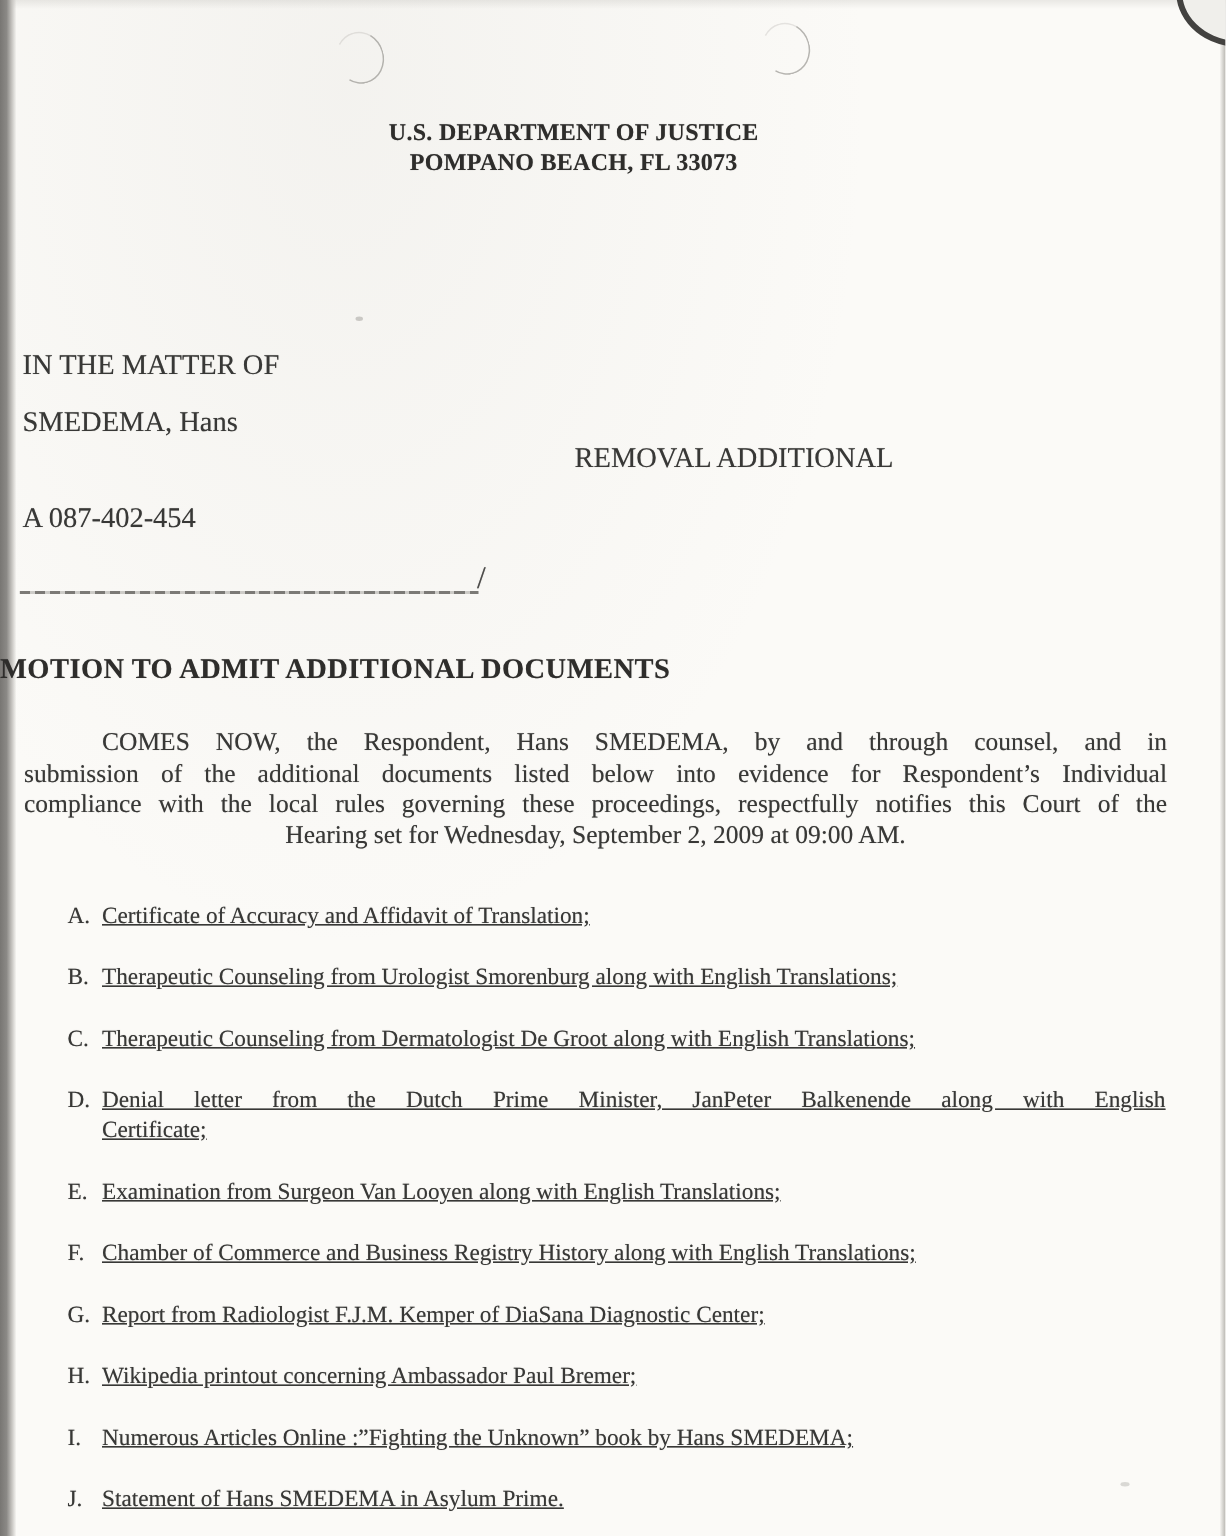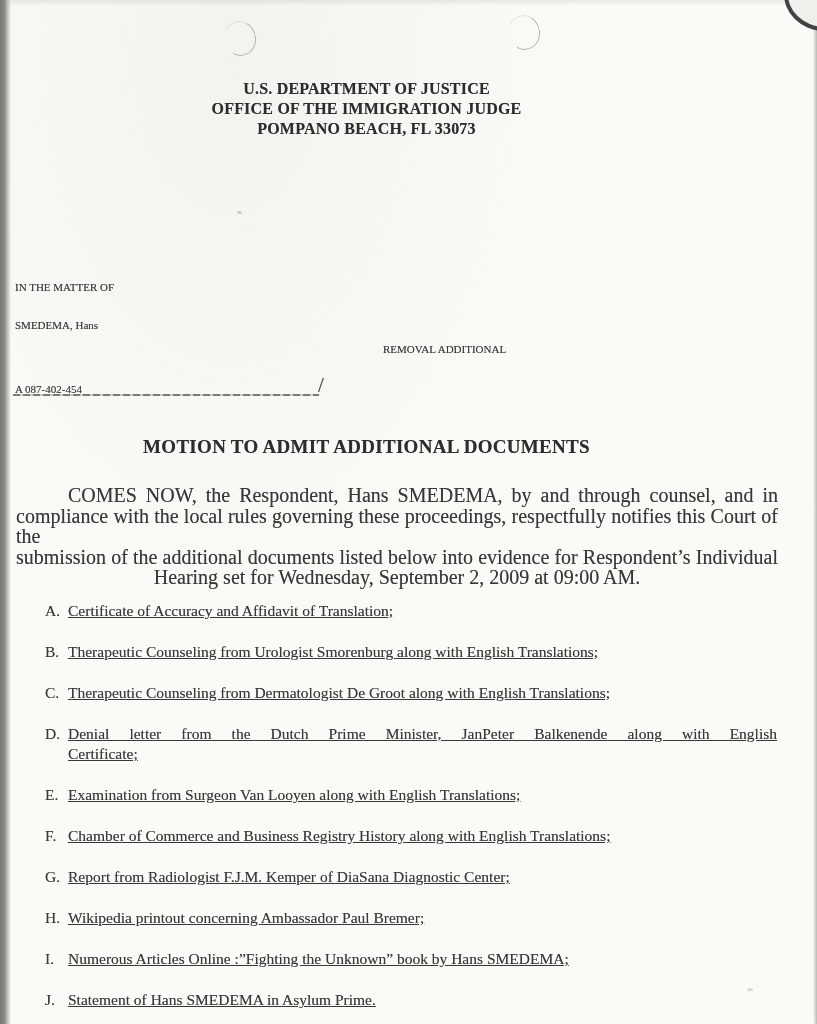--- a/index.html
+++ b/index.html
@@ -24,37 +24,37 @@
     border-radius:50%;border-left-color:transparent;border-top-color:rgba(150,148,143,0.22);
     transform:rotate(-16deg);}
   .punch-1{left:224px;top:21px;}
   .punch-2{left:508px;top:15px;}
   .speck{position:absolute;border-radius:50%;}
   .s1{left:237px;top:211px;width:5px;height:3px;background:rgba(120,118,113,0.35);}
   .s2{left:747px;top:988px;width:6px;height:3px;background:rgba(130,128,123,0.28);}
 
   
   .letterhead{position:absolute;top:79px;left:0;width:733px;text-align:center;
-    font-weight:bold;font-size:16px;line-height:20px;letter-spacing:0.2px;color:#2e2d2b;}
-  .title{position:absolute;top:436px;left:0;width:733px;margin:0;text-align:center;
+    font-weight:bold;font-size:16px;line-height:20px;letter-spacing:0.2px;color:#2e2d2b;padding-left:16px;}
+  .title{position:absolute;top:436px;left:0;width:733px;margin:0;text-align:left;
     font-weight:bold;font-size:19px;line-height:22px;letter-spacing:0.3px;color:#2e2d2b;}
 
   
-  .caption-item{position:absolute;font-size:11px;line-height:19px;white-space:nowrap;margin-top:44px;}
+  .caption-item{position:absolute;font-size:19px;line-height:19px;white-space:nowrap;}
   .matter{left:15px;top:234px;}
   .resp{left:15px;top:272px;}
   .anum{left:15px;top:336px;}
   .removal{left:383px;top:296px;}
   .detention{left:383px;top:334px;font-weight:bold;color:#2e2d2b;}
   .sig-line{position:absolute;left:13px;top:394px;width:306px;height:2px;
     background:repeating-linear-gradient(90deg,rgba(92,90,86,0.8) 0 7px,rgba(150,148,143,0.45) 7px 10px);}
   .slash{position:absolute;left:318px;top:374px;font-size:21px;line-height:22px;color:#4c4b49;}
 
   
-  .body-para{position:absolute;top:485px;left:16px;width:762px;font-size:20px;}
+  .body-para{position:absolute;top:485px;left:16px;width:762px;font-size:17px;}
   .pl{line-height:20.5px;text-align:center;}
   .just{text-align:justify;text-align-last:justify;}
   .indent{text-indent:52px;}
 
   
   .exhibits{position:absolute;top:601px;left:45px;width:732px;font-size:15.5px;}
   .ex{display:flex;margin-bottom:21px;}
   .exl{flex:none;width:23px;line-height:20px;}
   .ext{flex:1;min-width:0;text-decoration:underline;}
   .exline{line-height:20px;}
@@ -67,37 +67,36 @@
   <div class="edge-left"></div>
   <div class="edge-right"></div>
   <div class="corner"></div>
   <div class="punch punch-1"></div>
   <div class="punch punch-2"></div>
   <div class="speck s1"></div>
   <div class="speck s2"></div>
 
   <header class="letterhead">
     <div>U.S. DEPARTMENT OF JUSTICE</div>
-    <div>OFFICE OF THE IMMIGRATION JUDGE</div>
     <div>POMPANO BEACH, FL 33073</div>
   </header>
 
   <div class="caption-item matter">IN THE MATTER OF</div>
   <div class="caption-item resp">SMEDEMA, Hans</div>
   <div class="caption-item anum">A 087-402-454</div>
   <div class="caption-item removal">REMOVAL ADDITIONAL</div>
   <div class="sig-line"></div>
   <div class="slash">/</div>
 
   <h1 class="title">MOTION TO ADMIT ADDITIONAL DOCUMENTS</h1>
 
   <div class="body-para">
     <div class="pl just indent">COMES NOW, the Respondent, Hans SMEDEMA, by and through counsel, and in</div>
+    <div class="pl just">submission of the additional documents listed below into evidence for Respondent’s Individual</div>
     <div class="pl just">compliance with the local rules governing these proceedings, respectfully notifies this Court of the</div>
-    <div class="pl just">submission of the additional documents listed below into evidence for Respondent’s Individual</div>
     <div class="pl">Hearing set for Wednesday, September 2, 2009 at 09:00 AM.</div>
   </div>
 
   <div class="exhibits">
 
     <div class="ex">
       <span class="exl">A.</span>
       <div class="ext">
           <div class="exline">Certificate of Accuracy and Affidavit of Translation;</div>
         </div>

